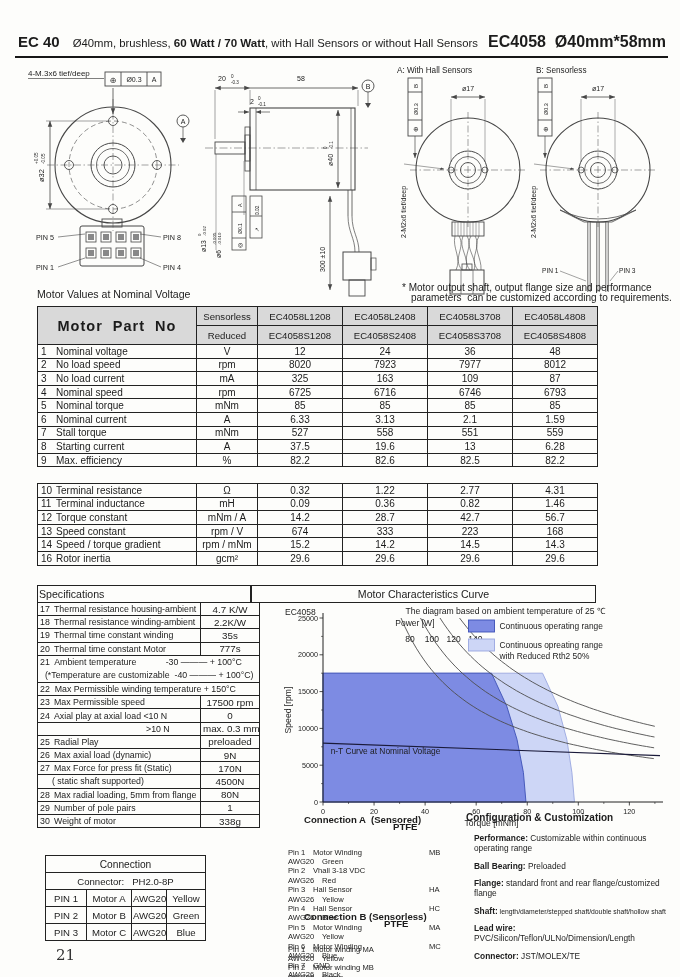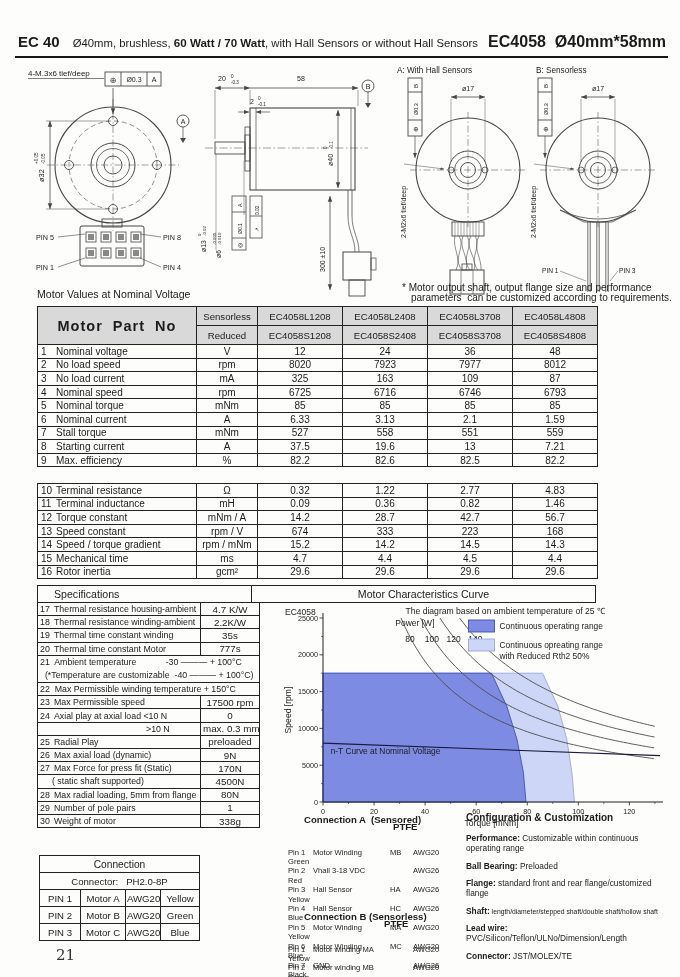--- a/index.html
+++ b/index.html
@@ -23,48 +23,48 @@
                width:561px;font-size:10px;}
   table.mtable td{border:1px solid #222;text-align:center;padding:0 2px;height:12.6px;
                   overflow:hidden;white-space:nowrap;}
   table.mtable td.hd{background:#d9d9d9;font-size:9.6px;height:18px;}
   table.mtable td.part{background:#d9d9d9;font-size:14.5px;font-weight:bold;letter-spacing:1px;white-space:pre;}
   table.mtable td.param{text-align:left;padding-left:3px;}
   table.mtable .rno{display:inline-block;width:15px;}
   #t1{top:306px;} #t2{top:483px;}
   
   .band{top:585px;height:16px;border:1.5px solid #222;font-size:10.6px;display:flex;align-items:center;background:#fdfdfb;}
-  .band-left{left:37px;width:211px;padding-left:16px;}
+  .band-left{left:37px;width:211px;padding-left:1px;}
   .band-right{left:251px;width:343px;justify-content:center;}
   
   table.spec{position:absolute;left:37px;top:602px;border-collapse:collapse;table-layout:fixed;
              width:222px;font-size:8.8px;}
   table.spec td{border:1px solid #222;height:12.2px;padding:0 2px;overflow:hidden;white-space:nowrap;}
   table.spec td.sv{text-align:center;font-size:9.8px;width:59px;}
   table.spec .sno{display:inline-block;width:14px;}
   table.spec td.sfull{white-space:pre;line-height:12.5px;}
   table.spec td.sfull.two{height:26px;}
   
-  table.conn{position:absolute;left:39px;top:855px;border-collapse:collapse;table-layout:fixed;
+  table.conn{position:absolute;left:45px;top:855px;border-collapse:collapse;table-layout:fixed;
              width:160px;font-size:9.6px;}
   table.conn td{border:1px solid #222;text-align:center;height:16px;padding:0 1px;white-space:pre;}
   table.conn td.title{font-size:10.2px;}
   .pageno{left:56px;top:946px;font-family:"DejaVu Serif",serif;font-size:15px;color:#333;}
   
   .pinsec{font-size:7.6px;line-height:9.4px;}
   .pinsec .phead{font-size:9.6px;font-weight:bold;position:relative;margin-bottom:4px;white-space:pre;}
   .pinsec .ptfe{position:absolute;left:105px;top:16px;}
   .prow span{display:inline-block;white-space:pre;}
-  .pc1{width:25px;} .pc2{width:77px;} .pc3{width:23px;} .pc4{width:34px;} .pc5{width:36px;}
+  .pc1{width:25px;} .pc2{width:77px;} .pc3{width:23px;margin-left:39px;} .pc4{width:34px;} .pc5{width:36px;}
   #connA{left:288px;top:806px;width:180px;}
   #connB{left:288px;top:903px;width:180px;}
   
   #config{left:466px;top:812px;width:204px;font-size:8.3px;}
   #config .chead{font-size:10px;font-weight:bold;margin-bottom:10px;}
-  #config .cline{margin-bottom:7.6px;}
+  #config .cline{margin-bottom:7.6px;margin-left:8px;}
   #config .cline b{font-size:8.4px;}
   #config .cline.small span{font-size:6.8px;}
   
   svg text{font-family:"Liberation Sans",sans-serif;fill:#1c1c1c;}
   svg .ln{stroke:#474747;fill:none;}
 </style>
 </head>
 <body>
 
 <div class="page">
@@ -402,21 +402,21 @@
           <td>558</td>
           <td>551</td>
           <td>559</td>
         </tr>
         <tr>
           <td class="param"><span class="rno">8</span><span>Starting current</span></td>
           <td>A</td>
           <td>37.5</td>
           <td>19.6</td>
           <td>13</td>
-          <td>7.21</td>
+          <td>6.28</td>
         </tr>
         <tr>
           <td class="param"><span class="rno">9</span><span>Max. efficiency</span></td>
           <td>%</td>
           <td>82.2</td>
           <td>82.6</td>
           <td>82.5</td>
           <td>82.2</td>
         </tr>
       </tbody>
@@ -431,21 +431,21 @@
         <col style="width:85px">
         <col style="width:85px">
       </colgroup>
     <tbody>
         <tr>
           <td class="param"><span class="rno">10</span><span>Terminal resistance</span></td>
           <td>Ω</td>
           <td>0.32</td>
           <td>1.22</td>
           <td>2.77</td>
-          <td>4.83</td>
+          <td>4.31</td>
         </tr>
         <tr>
           <td class="param"><span class="rno">11</span><span>Terminal inductance</span></td>
           <td>mH</td>
           <td>0.09</td>
           <td>0.36</td>
           <td>0.82</td>
           <td>1.46</td>
         </tr>
         <tr>
@@ -464,28 +464,20 @@
           <td>223</td>
           <td>168</td>
         </tr>
         <tr>
           <td class="param"><span class="rno">14</span><span>Speed / torque gradient</span></td>
           <td>rpm / mNm</td>
           <td>15.2</td>
           <td>14.2</td>
           <td>14.5</td>
           <td>14.3</td>
-        </tr>
-        <tr>
-          <td class="param"><span class="rno">15</span><span>Mechanical time</span></td>
-          <td>ms</td>
-          <td>4.7</td>
-          <td>4.4</td>
-          <td>4.5</td>
-          <td>4.4</td>
         </tr>
         <tr>
           <td class="param"><span class="rno">16</span><span>Rotor inertia</span></td>
           <td>gcm²</td>
           <td>29.6</td>
           <td>29.6</td>
           <td>29.6</td>
           <td>29.6</td>
         </tr>
       </tbody>

